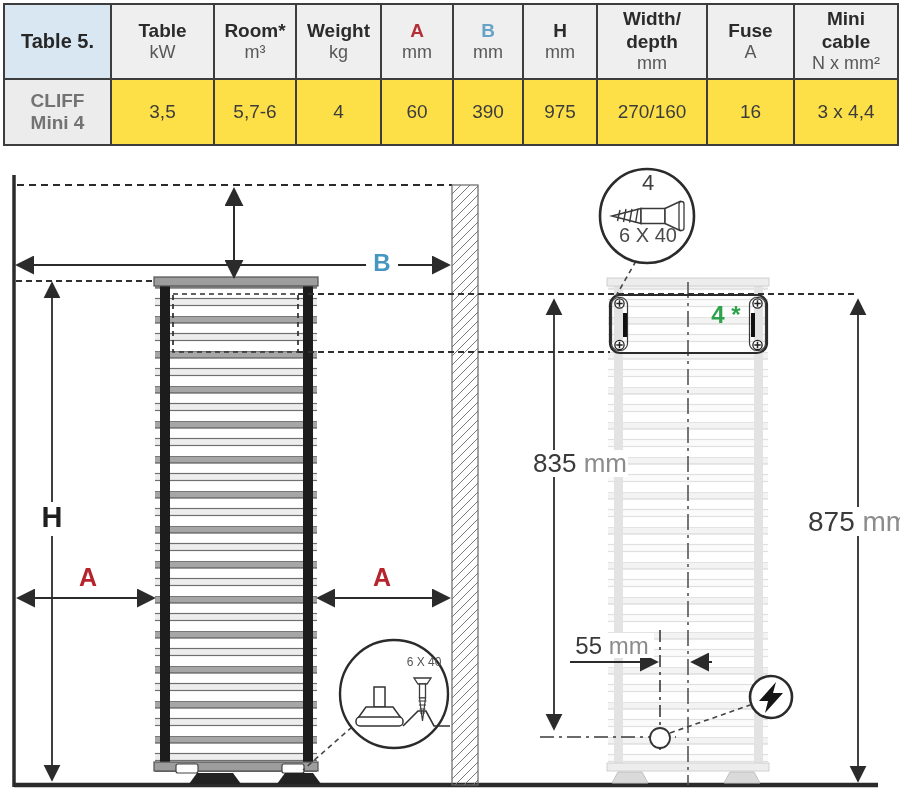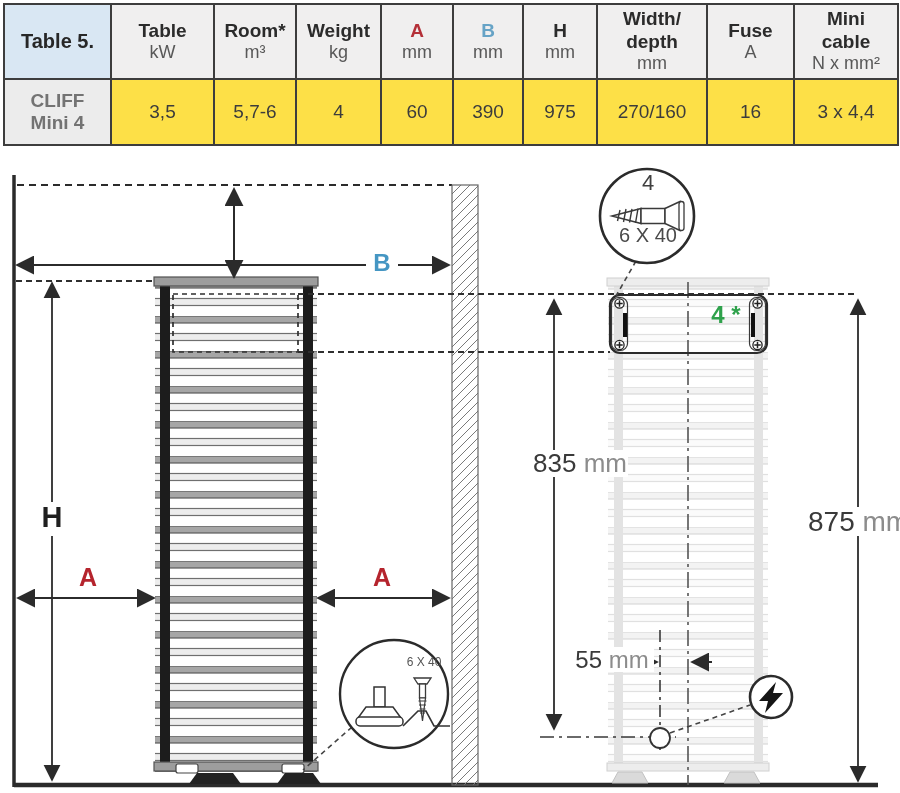--- a/index.html
+++ b/index.html
@@ -34,21 +34,21 @@
   }
   .lab-min{left:168px;top:214px;width:126px;font-size:27px;color:#2c2c2c;}
   .lab-min .pre{color:#6e6e6e;}
   .lab-b{left:366px;top:250px;width:32px;font-size:24px;font-weight:bold;color:#4596c3;}
   .lab-h{left:36px;top:502px;width:32px;height:34px;font-size:29px;font-weight:bold;color:#1f1f1f;}
   .lab-a{width:30px;font-size:25px;font-weight:bold;color:#b5242d;}
   .lab-a.left{left:73px;top:564px;}
   .lab-a.right{left:367px;top:564px;}
   .lab-835{left:504px;top:450px;width:96px;font-size:26px;color:#3a3a3a;margin-left:28px;}
   .lab-875{left:808px;top:495px;width:88px;font-size:28px;color:#3a3a3a;margin-top:12px;}
-  .lab-55{left:570px;top:633px;width:84px;font-size:24px;color:#3a3a3a;margin-top:14px;}
+  .lab-55{left:570px;top:633px;width:84px;font-size:24px;color:#3a3a3a;}
   .unit-gray{color:#8c8c8c;}
   .lab-green{left:704px;top:302px;width:44px;font-size:24px;font-weight:bold;color:#2fa24c;background:transparent;}
   .lab-c4{left:633px;top:171px;width:30px;font-size:22px;color:#3f3f3f;}
   .lab-c640{left:608px;top:225px;width:80px;font-size:20px;color:#4a4a4a;}
   .lab-f640{left:400px;top:656px;width:48px;font-size:12px;color:#555555;background:transparent;}
 </style>
 </head>
 <body>
 
 <table class="spec-table">

